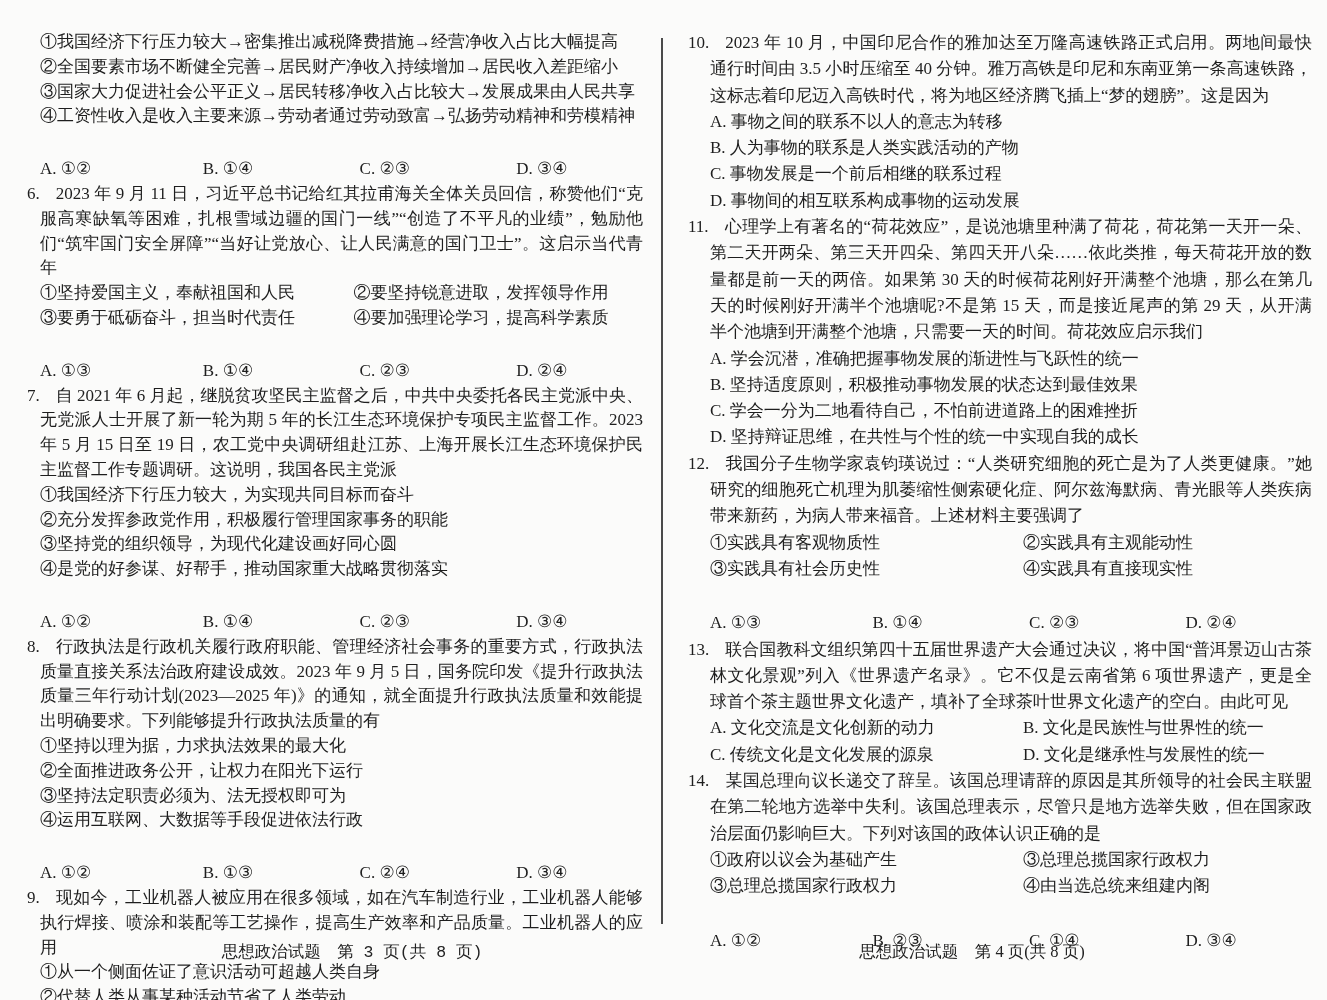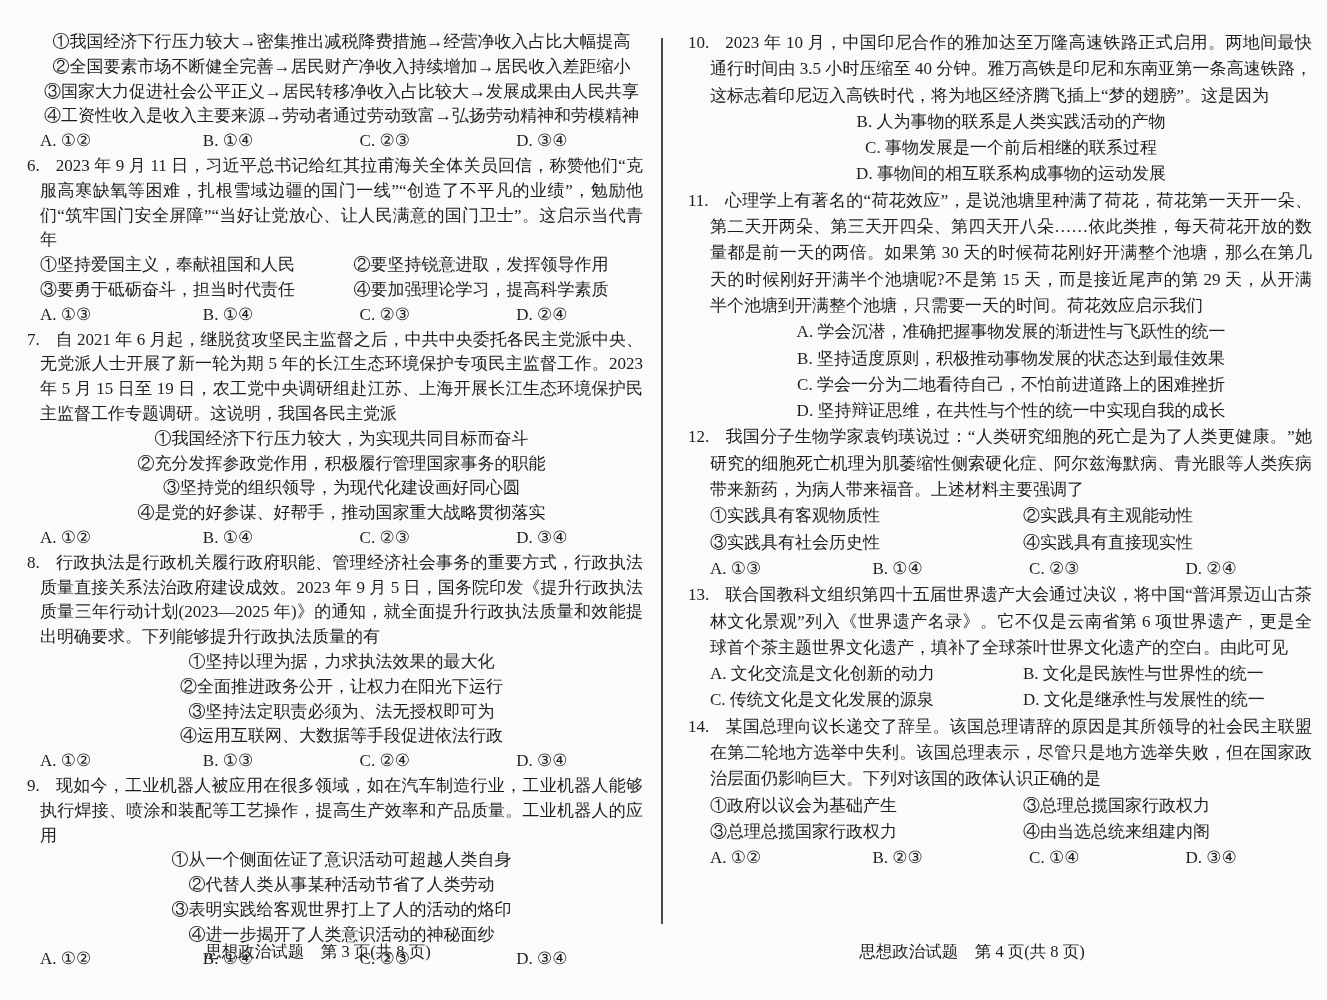--- a/index.html
+++ b/index.html
@@ -13,21 +13,21 @@
   }
   .page{position:absolute;inset:0;}
   .divider{
     position:absolute;left:661px;top:38px;
     width:2px;height:886px;background:#4a4a4a;
   }
   .col{position:absolute;top:30px;font-size:17px;}
   #col-left{left:27px;width:616px;line-height:24.8px;--g:13px;}
   #col-right{left:688px;width:624px;line-height:26.3px;--g:22px;}
   section{margin:0;padding:0;}
-  p{margin:0;padding:0;text-align:center;}
+  p{margin:0;padding:0;}
   .stem{
     padding-left:var(--g);
     text-indent:calc(-1 * var(--g));
     text-align:justify;
     text-justify:inter-character;
   }
   .qnum{margin-right:16px;}
   .stmt{
     margin-left:var(--g);
     white-space:nowrap;
@@ -35,29 +35,30 @@
   .grid2{
     display:grid;
     grid-template-columns:52% 48%;
     margin-left:var(--g);
   }
   .grid2 span{white-space:nowrap;}
   .optrow{
     display:grid;
     grid-template-columns:27% 26% 26% 21%;
     margin-left:var(--g);
+    margin-top:28px;
   }
   .optrow span{white-space:nowrap;}
   .footer{
     position:absolute;top:941px;
     font-size:16.5px;color:#222;
     transform:translateX(-50%);
     white-space:nowrap;
   }
-  #footer-left{left:318px;}
+  #footer-left{left:352px;font-family:Liberation Mono, monospace;}
   #footer-right{left:972px;}
 </style>
 </head>
 <body>
 
 <div class="page">
 
   <div class="divider"></div>
 
   <div class="col" id="col-left">
@@ -132,20 +133,21 @@
         <span>D. ③④</span>
       </div>
     </section>
 
   </div>
 
   <div class="col" id="col-right">
 
     <section>
       <p class="stem"><span class="qnum">10.</span><span>2023 年 10 月，中国印尼合作的雅加达至万隆高速铁路正式启用。两地间最快通行时间由 3.5 小时压缩至 40 分钟。雅万高铁是印尼和东南亚第一条高速铁路，这标志着印尼迈入高铁时代，将为地区经济腾飞插上“梦的翅膀”。这是因为</span></p>
+      <p class="stmt">A. 事物之间的联系不以人的意志为转移</p>
       <p class="stmt">B. 人为事物的联系是人类实践活动的产物</p>
       <p class="stmt">C. 事物发展是一个前后相继的联系过程</p>
       <p class="stmt">D. 事物间的相互联系构成事物的运动发展</p>
     </section>
 
     <section>
       <p class="stem"><span class="qnum">11.</span><span>心理学上有著名的“荷花效应”，是说池塘里种满了荷花，荷花第一天开一朵、第二天开两朵、第三天开四朵、第四天开八朵……依此类推，每天荷花开放的数量都是前一天的两倍。如果第 30 天的时候荷花刚好开满整个池塘，那么在第几天的时候刚好开满半个池塘呢?不是第 15 天，而是接近尾声的第 29 天，从开满半个池塘到开满整个池塘，只需要一天的时间。荷花效应启示我们</span></p>
       <p class="stmt">A. 学会沉潜，准确把握事物发展的渐进性与飞跃性的统一</p>
       <p class="stmt">B. 坚持适度原则，积极推动事物发展的状态达到最佳效果</p>
       <p class="stmt">C. 学会一分为二地看待自己，不怕前进道路上的困难挫折</p>

